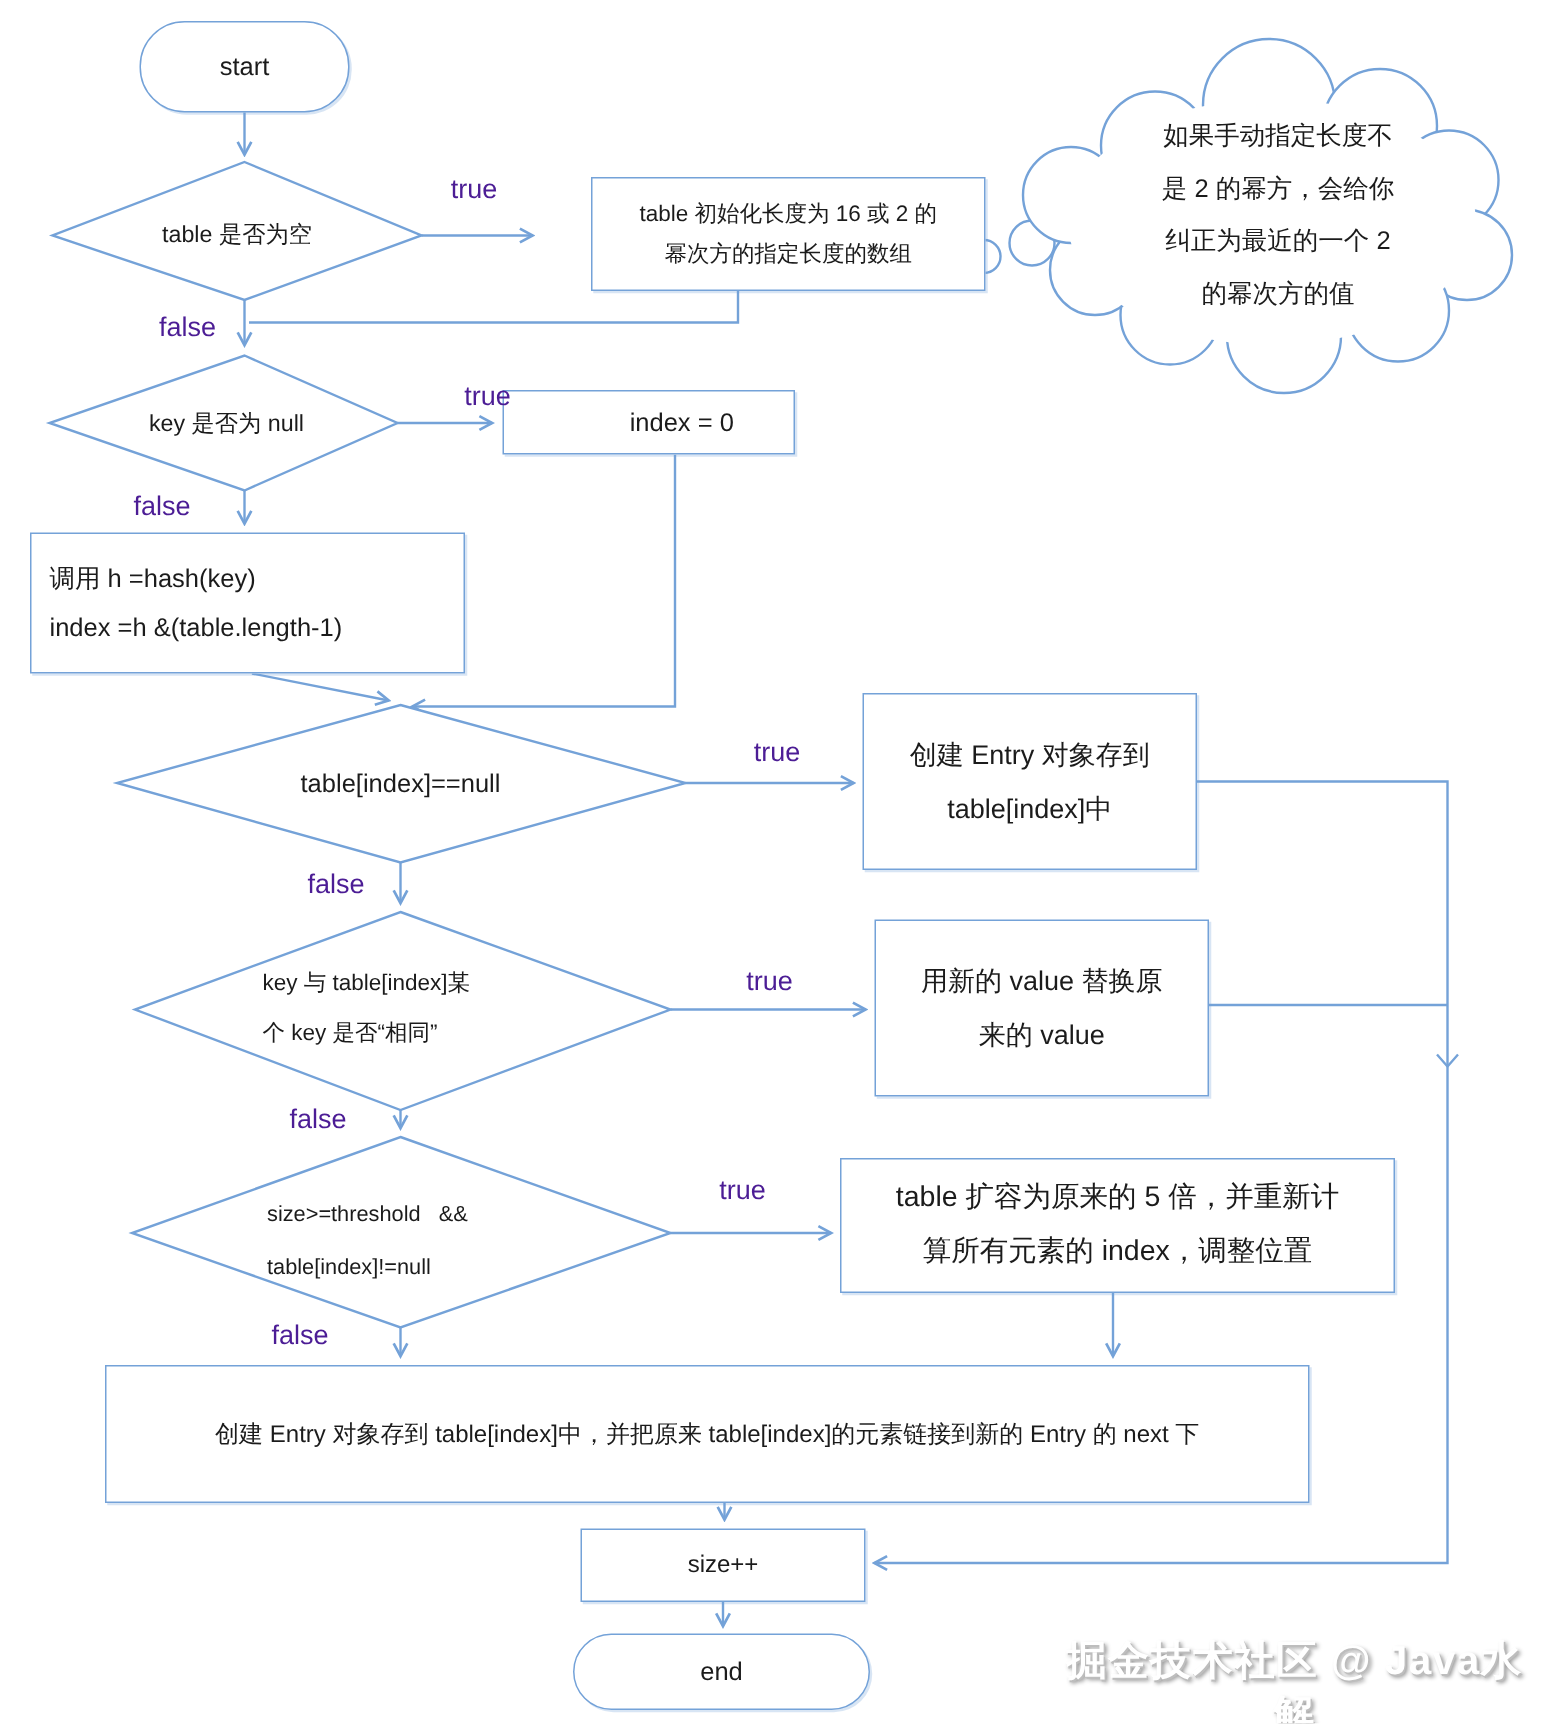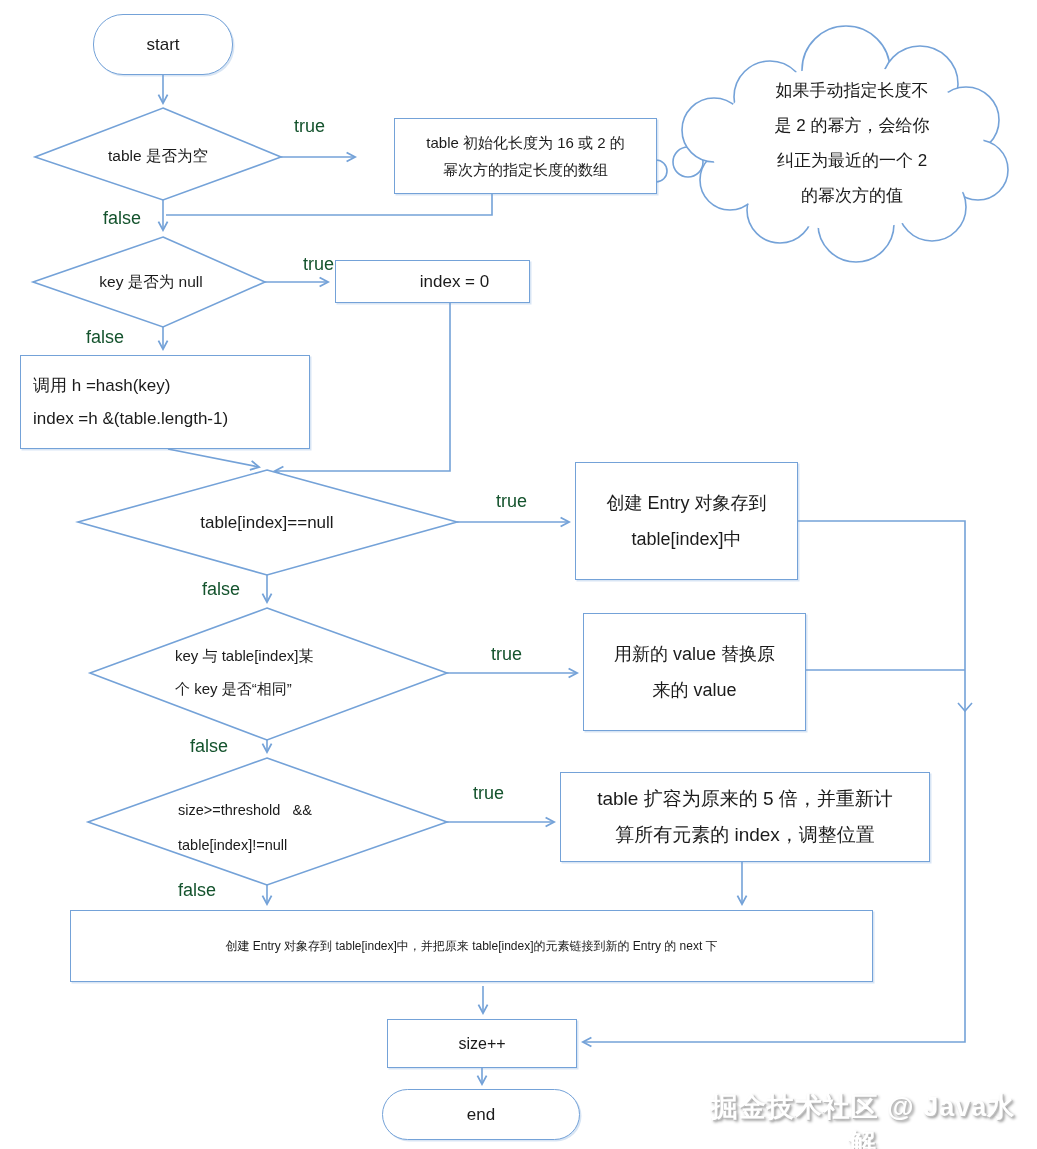--- a/index.html
+++ b/index.html
@@ -8,21 +8,21 @@
   .layer{position:absolute;left:0;top:0;}
   .box{position:absolute;background:#fff;border:1.6px solid #74a2d8;box-sizing:border-box;
        display:flex;flex-direction:column;justify-content:center;align-items:center;
        text-align:center;box-shadow:1.5px 1.5px 0 rgba(116,162,216,.28);}
   .stadium{border-radius:30px;}
   .pill{border-radius:26px;}
   .dtext{position:absolute;display:flex;flex-direction:column;justify-content:center;
          background:transparent;z-index:3;}
   .center{align-items:center;text-align:center;}
   .leftal{align-items:flex-start;text-align:left;}
-  .lbl{position:absolute;width:44px;text-align:left;font-size:18px;color:#14532d;z-index:3;}
+  .lbl{position:absolute;width:44px;text-align:center;font-size:18px;color:#4c1d95;z-index:3;}
   .pre{white-space:pre;}
   .wm-main{position:absolute;left:702px;top:1089px;width:322px;text-align:center;
            font-size:27px;font-weight:bold;color:#ffffff;letter-spacing:1px;z-index:4;
            text-shadow:1px 1px 0 #bdbdbd,2px 2px 3px #8f8f8f;}
   .wm-sub{position:absolute;left:860px;top:1127px;width:168px;text-align:right;
           font-size:14px;color:#1d4ed8;z-index:4;margin-top:32px;}
   svg .ln{stroke:#74a2d8;stroke-width:1.6;fill:none;}
   svg .shape{stroke:#74a2d8;stroke-width:1.6;fill:#ffffff;}
 </style>
 </head>
@@ -111,21 +111,21 @@
   <div class="box" style="left:583px;top:613px;width:223px;height:118px;font-size:18px;line-height:36px;z-index:2;">
     <span>用新的 value 替换原</span>
     <span>来的 value</span>
   </div>
 
   <div class="box" style="left:560px;top:772px;width:370px;height:90px;font-size:19px;line-height:36px;z-index:2;">
     <span>table 扩容为原来的 5 倍，并重新计</span>
     <span>算所有元素的 index，调整位置</span>
   </div>
 
-  <div class="box" style="left:70px;top:910px;width:803px;height:72px;font-size:12px;z-index:2;">
+  <div class="box" style="left:70px;top:910px;width:803px;height:92px;font-size:16px;z-index:2;">
     <span>创建 Entry 对象存到 table[index]中，并把原来 table[index]的元素链接到新的 Entry 的 next 下</span>
   </div>
 
   <div class="box" style="left:387px;top:1019px;width:190px;height:49px;font-size:16px;z-index:2;">
     <span>size++</span>
   </div>
 
   <div class="box pill" style="left:382px;top:1089px;width:198px;height:51px;font-size:17px;z-index:2;">
     <span>end</span>
   </div>

